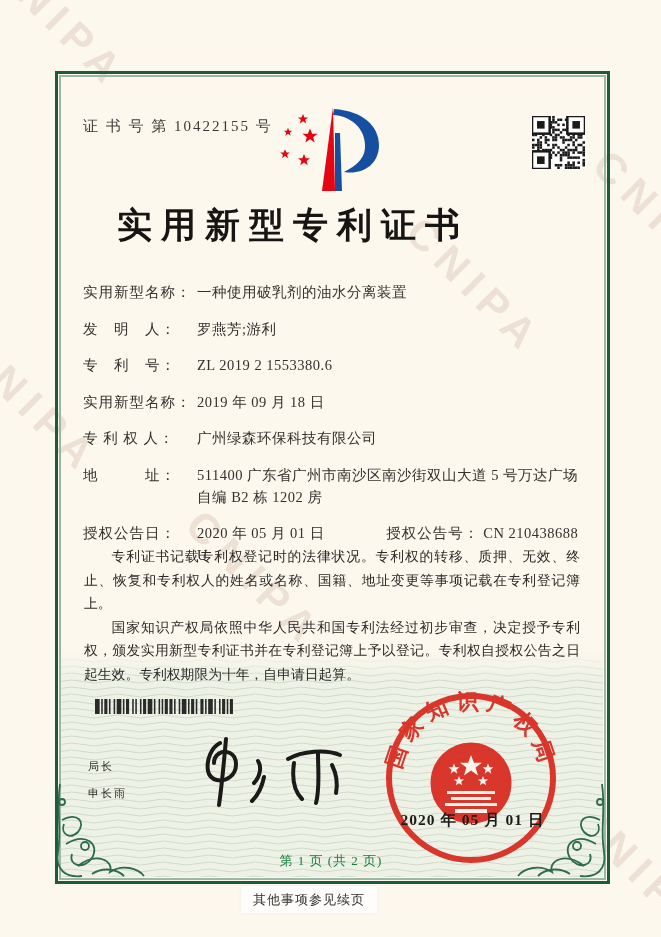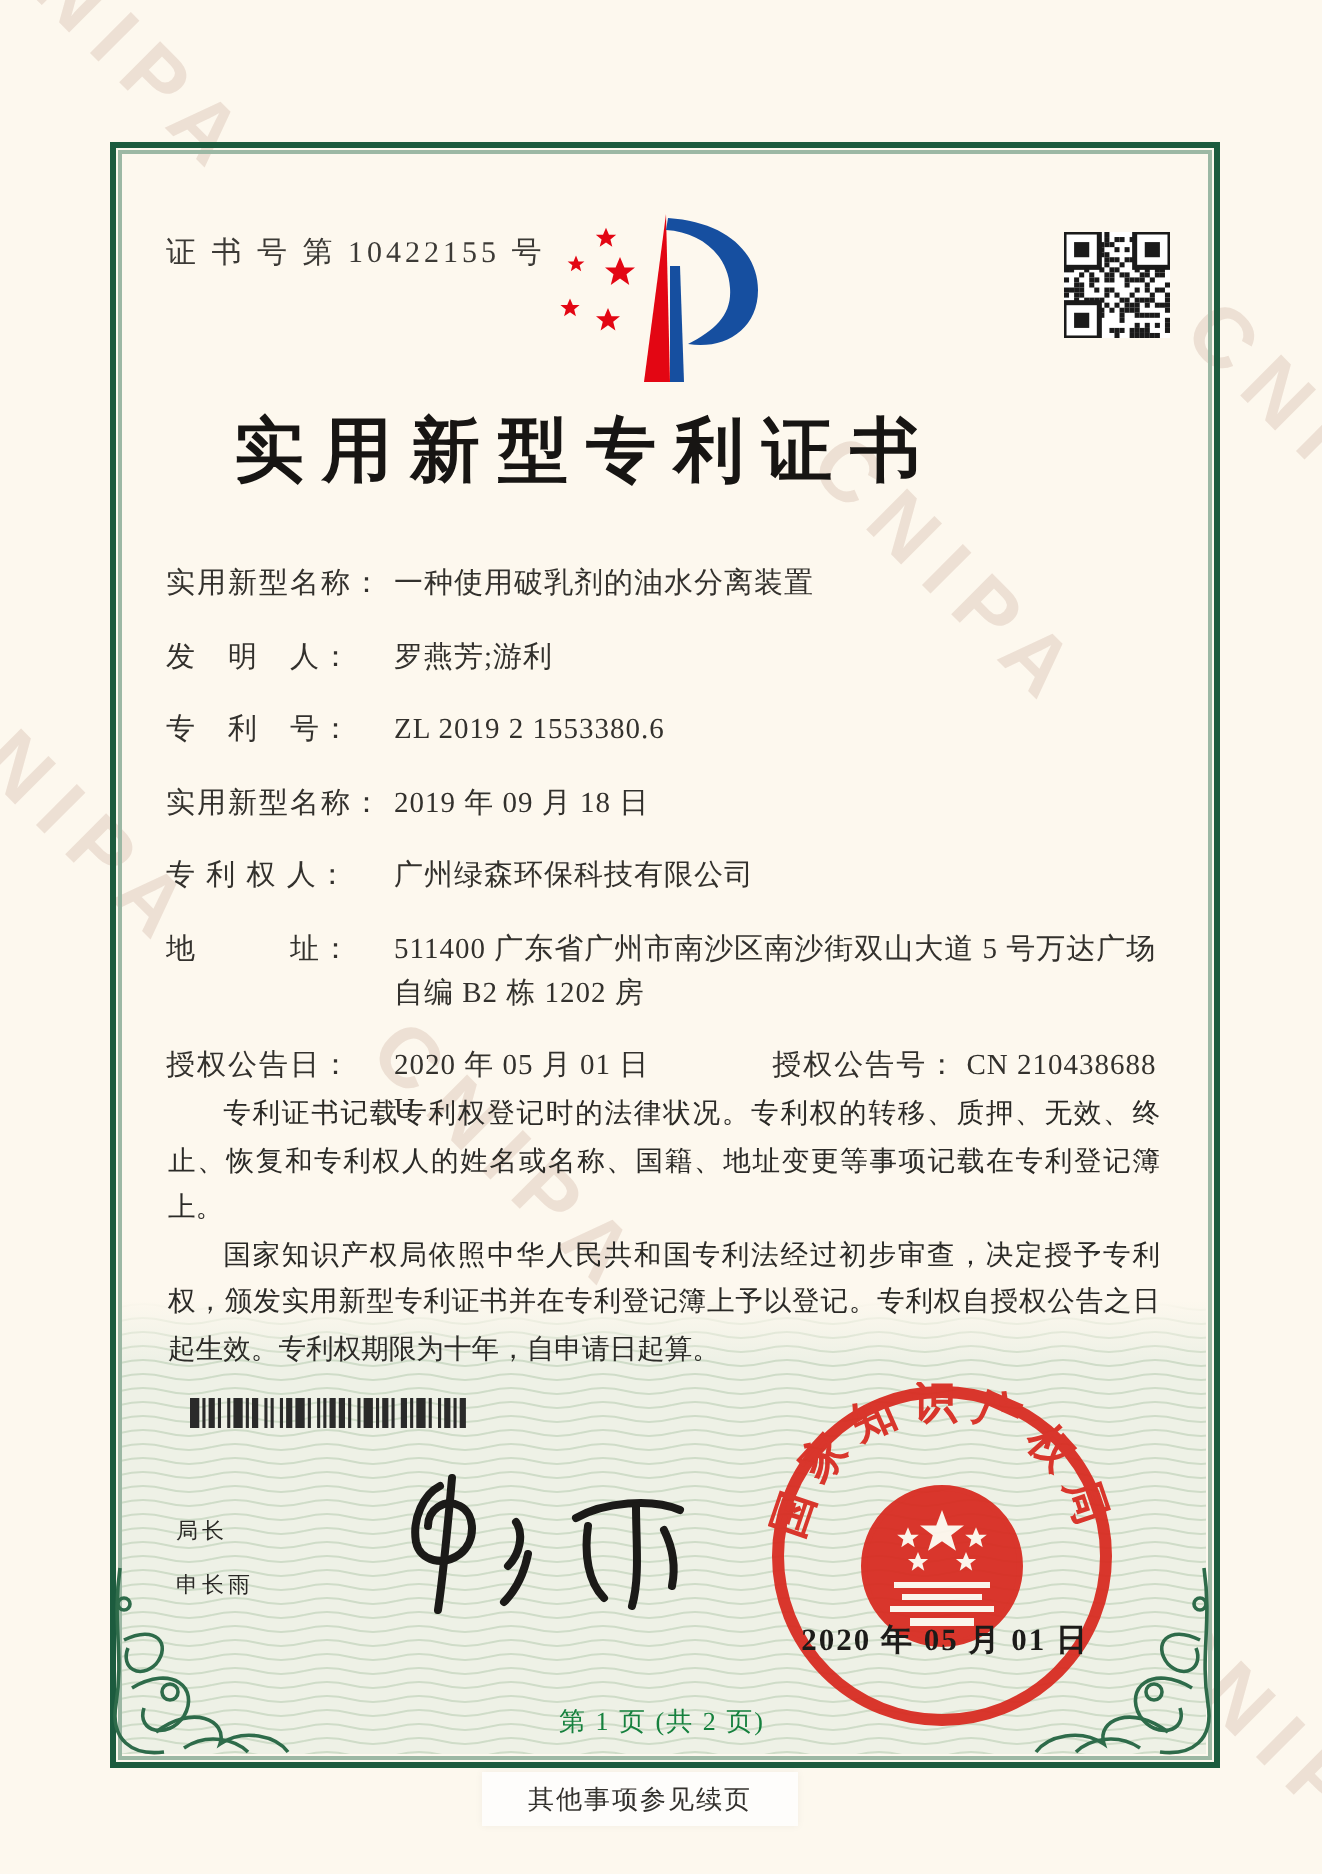--- a/index.html
+++ b/index.html
@@ -27,21 +27,21 @@
          color:#2b2a27;text-align:justify;}
   .paras p{margin:0;text-indent:2em;}
   .barcode{position:absolute;left:95px;top:699px;width:166px;height:15px;}
   .director{position:absolute;left:88px;top:753px;font-size:11px;color:#2b2a27;letter-spacing:2px;line-height:27px;}
   .signature{position:absolute;left:192px;top:733px;}
   .seal{position:absolute;left:384px;top:691px;width:174px;height:174px;}
   .seal-date{position:absolute;left:390px;top:810px;width:165px;font-size:15.5px;color:#1c1b19;
              letter-spacing:1px;font-weight:bold;text-align:center;}
   .page-num{position:absolute;left:55px;top:852px;width:552px;text-align:center;font-size:13px;
             letter-spacing:1px;color:#15803d;}
-  .cont-note{position:absolute;left:241px;top:886px;width:158px;height:27px;background:#fefdfb;
+  .cont-note{position:absolute;left:241px;top:886px;width:136px;height:27px;background:#fefdfb;
              box-shadow:0 0 4px rgba(0,0,0,0.05);display:flex;align-items:center;justify-content:center;
              font-size:13px;letter-spacing:1px;color:#33312d;z-index:4;}
   .flourish{position:absolute;z-index:3;}
 </style>
 </head>
 <body>
 
 <div class="page">
 
   <div class="wm" style="left:-28px;top:-4px;">CNIPA</div>

